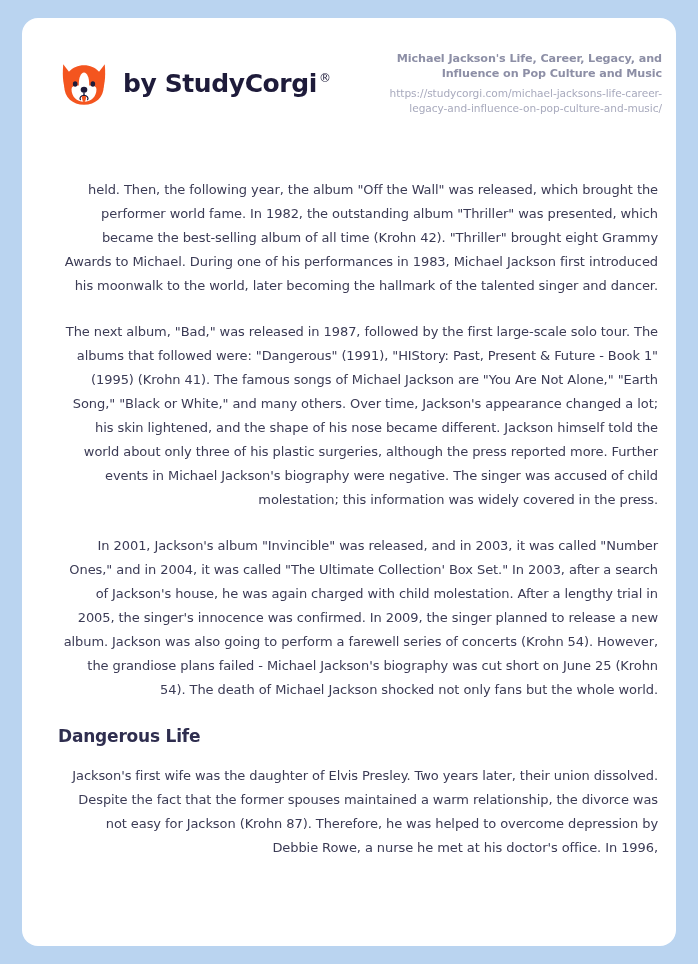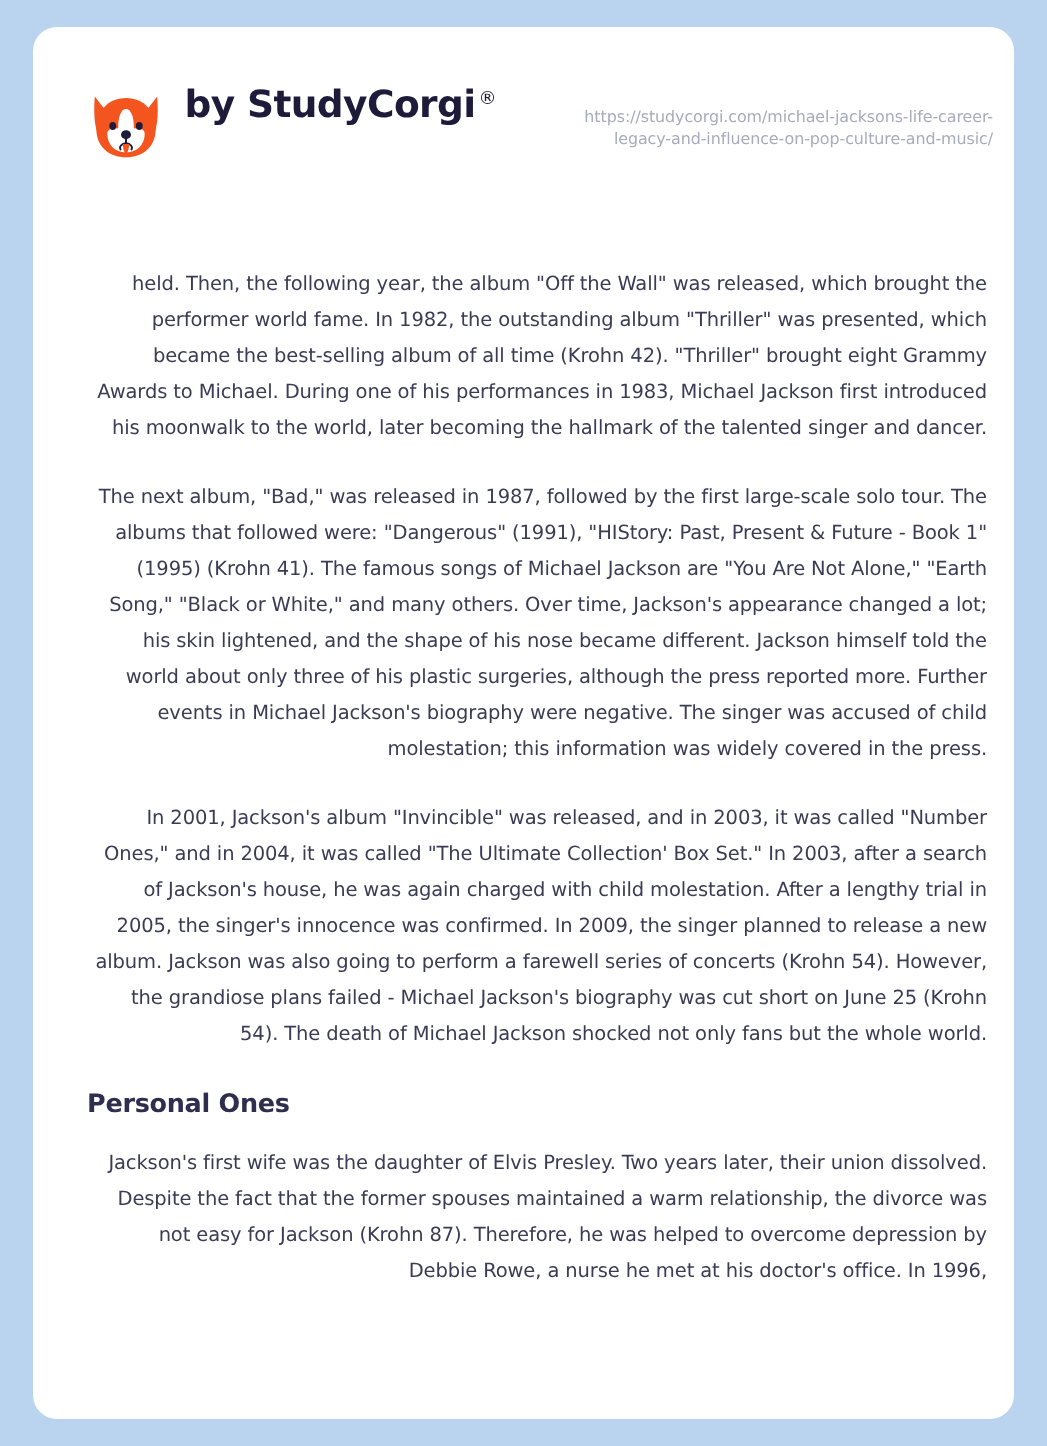--- a/index.html
+++ b/index.html
@@ -40,20 +40,21 @@
     top: 0;
     width: 654px;
     height: 130px;
     display: flex;
     align-items: center;
     padding: 0 12px 0 36px;
   }
 
   #brand {
     display: flex;
+    align-items: center;
     flex: 0 0 auto;
   }
 
   #corgi-logo {
     width: 52px;
     height: 52px;
     flex: 0 0 auto;
     display: block;
   }
 
@@ -162,27 +163,28 @@
           <path d="M50 69 L50 74" stroke="#1e1b3a" stroke-width="2.6" stroke-linecap="round" fill="none"></path>
           <path d="M50 74 C44 74 41 79 43 82" stroke="#1e1b3a" stroke-width="2.4" stroke-linecap="round" fill="none"></path>
           <path d="M50 74 C56 74 59 79 57 82" stroke="#1e1b3a" stroke-width="2.4" stroke-linecap="round" fill="none"></path>
 
           <path d="M46 75 C46 82 48 87 50 87 C52 87 54 82 54 75 Z" fill="#f4551f"></path>
         </svg>
         <div id="wordmark"><span>by StudyCorgi</span><span id="reg-mark">®</span></div>
       </div>
 
       <div id="doc-meta">
+        <div id="doc-title">Michael Jackson's Life, Career, Legacy, and Influence on Pop Culture and Music</div>
         <div id="doc-url">https://studycorgi.com/michael-jacksons-life-career-legacy-and-influence-on-pop-culture-and-music/</div>
       </div>
 
     </div>
 
     <div id="content">
       <p class="para">held. Then, the following year, the album "Off the Wall" was released, which brought the performer world fame. In 1982, the outstanding album "Thriller" was presented, which became the best-selling album of all time (Krohn 42). "Thriller" brought eight Grammy Awards to Michael. During one of his performances in 1983, Michael Jackson first introduced his moonwalk to the world, later becoming the hallmark of the talented singer and dancer.</p>
       <p class="para">The next album, "Bad," was released in 1987, followed by the first large-scale solo tour. The albums that followed were: "Dangerous" (1991), "HIStory: Past, Present &amp; Future - Book 1" (1995) (Krohn 41). The famous songs of Michael Jackson are "You Are Not Alone," "Earth Song," "Black or White," and many others. Over time, Jackson's appearance changed a lot; his skin lightened, and the shape of his nose became different. Jackson himself told the world about only three of his plastic surgeries, although the press reported more. Further events in Michael Jackson's biography were negative. The singer was accused of child molestation; this information was widely covered in the press.</p>
       <p class="para">In 2001, Jackson's album "Invincible" was released, and in 2003, it was called "Number Ones," and in 2004, it was called "The Ultimate Collection' Box Set." In 2003, after a search of Jackson's house, he was again charged with child molestation. After a lengthy trial in 2005, the singer's innocence was confirmed. In 2009, the singer planned to release a new album. Jackson was also going to perform a farewell series of concerts (Krohn 54). However, the grandiose plans failed - Michael Jackson's biography was cut short on June 25 (Krohn 54). The death of Michael Jackson shocked not only fans but the whole world.</p>
-      <h2 class="section-heading">Personal Ones</h2>
+      <h2 class="section-heading">Dangerous Life</h2>
       <p class="para last">Jackson's first wife was the daughter of Elvis Presley. Two years later, their union dissolved. Despite the fact that the former spouses maintained a warm relationship, the divorce was not easy for Jackson (Krohn 87). Therefore, he was helped to overcome depression by Debbie Rowe, a nurse he met at his doctor's office. In 1996,</p>
     </div>
 
   </div>
 </div>
 
 </body></html>

